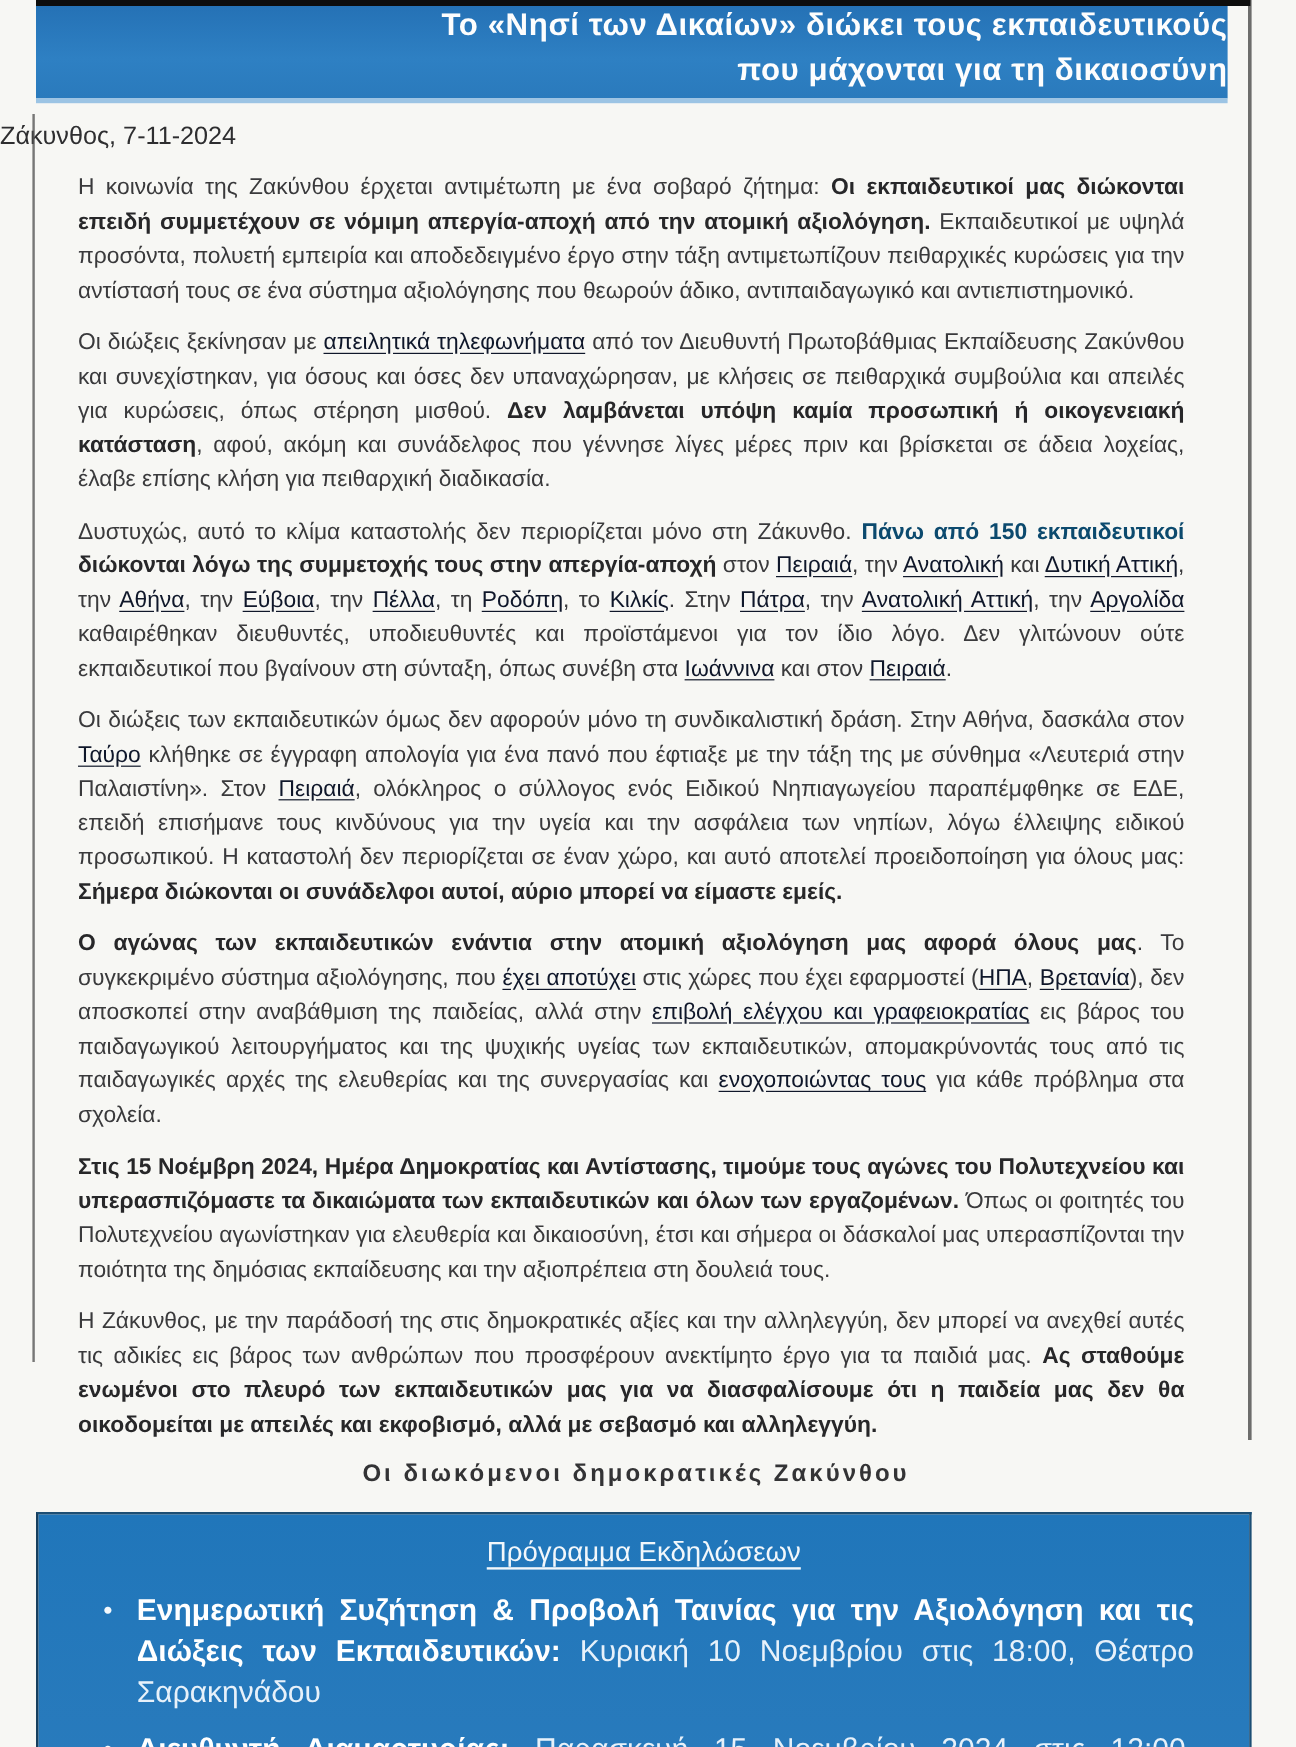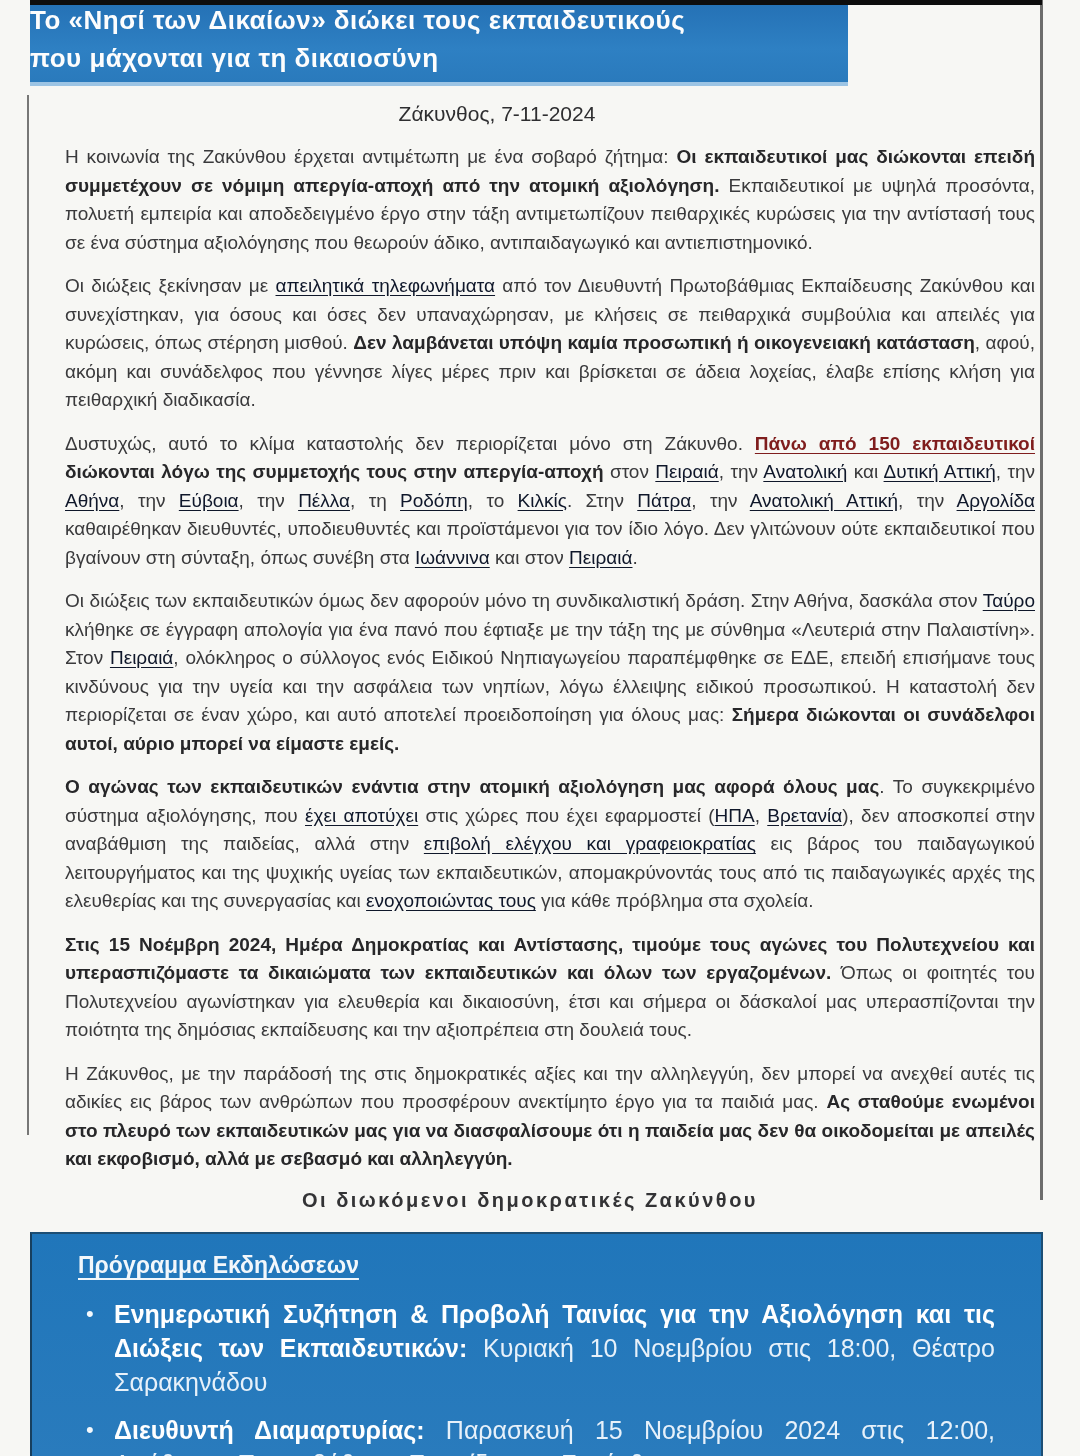--- a/index.html
+++ b/index.html
@@ -12,69 +12,69 @@
     -webkit-font-smoothing:antialiased;
   }
   
   .scan-top-strip{position:absolute;left:30px;top:0;width:1012px;height:5px;background:#0d0d0d;z-index:5;}
   .scan-edge-right{position:absolute;left:1040px;top:0;width:3px;height:1200px;background:#4a4a4a;opacity:.8;z-index:4;}
   .scan-edge-left{position:absolute;left:27px;top:95px;width:2px;height:1040px;background:#565656;opacity:.8;z-index:4;}
 
   
   .banner{
     position:relative;
-    margin-left:30px;width:818px;height:82px;
+    margin-left:30px;width:993px;height:82px;
     background:linear-gradient(180deg,#2470b4 0%,#2e80c3 60%,#2a7abc 100%);
     border-bottom:4px solid #9cc4e4;
     box-sizing:content-box;
-    text-align:left;color:#fdfdfd;
+    text-align:right;color:#fdfdfd;
   }
   .banner .t1,.banner .t2{
     font-weight:bold;font-size:26px;line-height:38px;letter-spacing:.5px;
   }
   .banner .t1{padding-top:1px;}
 
   .date-line{
     margin:16px 86px 0 0;
-    text-align:center;
+    text-align:left;
     font-size:21px;color:#2e2e30;
   }
 
   .content{
-    padding:17px 45px 0 65px;
+    padding:17px 93px 0 65px;
   }
   .content p{
     margin:0 0 15px 0;
     font-size:19px;line-height:28.5px;
     text-align:justify;
     color:#3a3a3c;
   }
   .b{font-weight:bold;color:#272729;}
   .l{color:#0f172a;text-decoration:underline;text-underline-offset:3px;cursor:pointer;}
-  .bl{color:#7f1d1d;font-weight:bold;text-decoration:underline;text-underline-offset:3px;cursor:pointer;}
+  .bl{color:#0c4a6e;font-weight:bold;text-underline-offset:3px;cursor:pointer;}
 
   .signature{
     margin:10px 85px 20px 65px;
     text-align:center;
     font-weight:bold;font-size:20px;letter-spacing:2.5px;
     color:#333335;
   }
 
   .events-box{
     margin-left:30px;width:1013px;
     box-sizing:border-box;
     background:linear-gradient(180deg,#2076ba 0%,#2b7cbd 100%);
     border:2px solid #1c4e74;
     border-left-color:#173f5e;
     padding:14px 46px 20px 46px;
     color:#ffffff;
   }
   .events-box .box-title{
-    text-align:left;
-    font-weight:bold;font-size:23px;
+    text-align:center;
+    font-weight:normal;font-size:23px;
     text-decoration:underline;text-underline-offset:5px;
     color:#f2f7fb;
     margin:4px 0 18px 0;
   }
   .events-box ul{list-style:none;margin:0;padding:0;}
   .events-box li{
     position:relative;
     padding-left:36px;
     font-size:25px;line-height:34px;
     text-align:justify;

